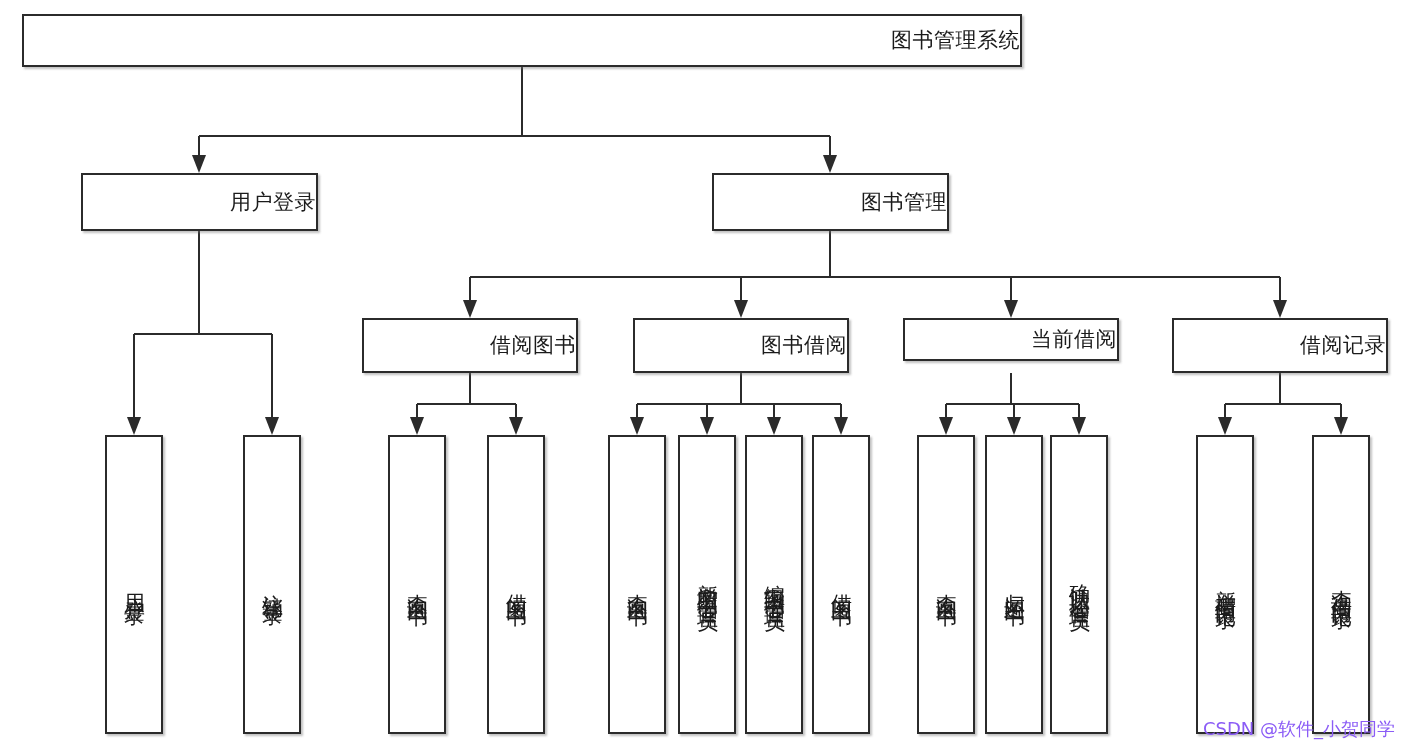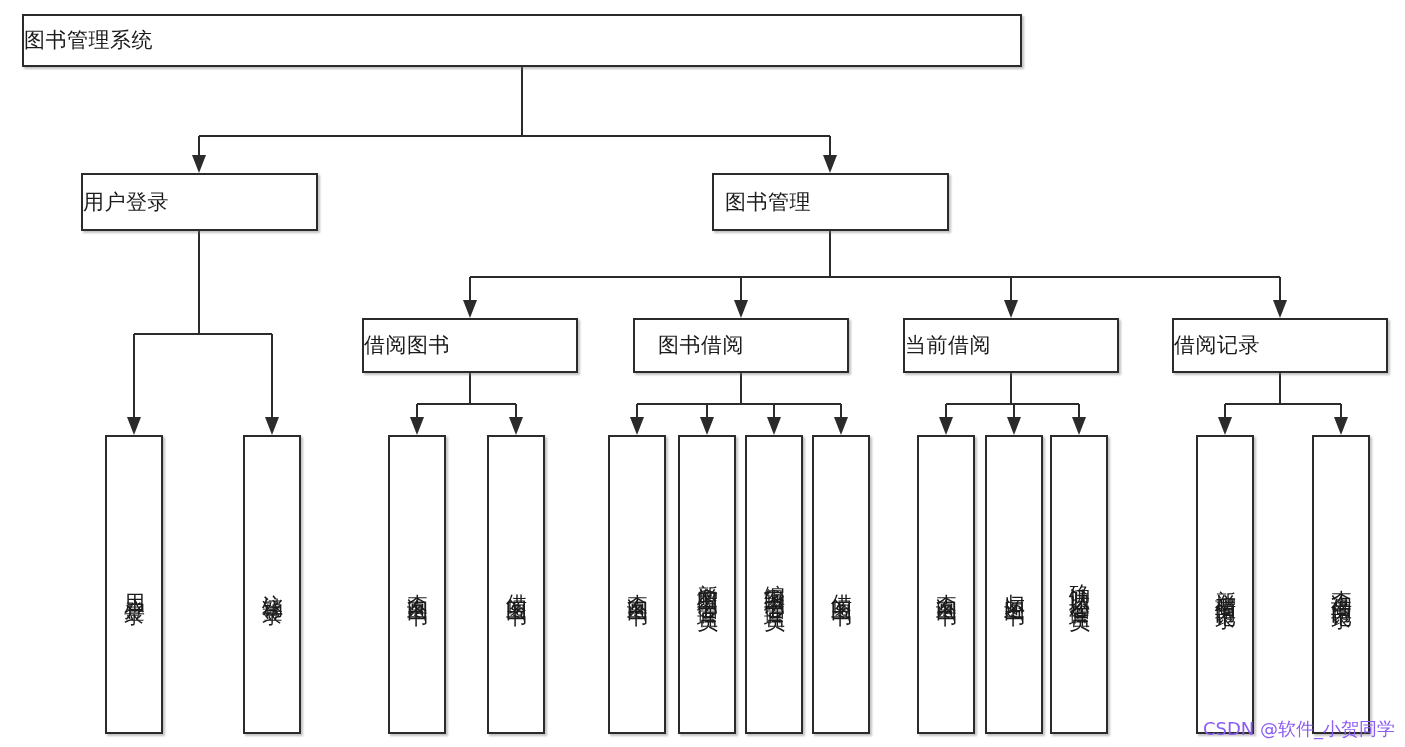--- a/index.html
+++ b/index.html
@@ -23,21 +23,21 @@
     height: 747px;
   }
   .node-box {
     position: absolute;
     box-sizing: border-box;
     background: #ffffff;
     border: 2.5px solid #2b2b2b;
     box-shadow: 2px 2px 2px rgba(120,120,120,0.45);
     display: flex;
     align-items: center;
-    justify-content: flex-start;
+    justify-content: flex-end;
   }
   .node-label {
     font-size: 21px;
     color: #1b1b1b;
     line-height: 1.18;
     letter-spacing: 0.5px;
     white-space: nowrap;
     text-align: center;
   }
   .node-box.vertical {
@@ -134,21 +134,21 @@
       </div>
       <div class="node-box" style="left: 712px; top: 173px; width: 237px; height: 58px; padding-left: 11px;">
         <span class="node-label">图书管理</span>
       </div>
       <div class="node-box" style="left: 362px; top: 318px; width: 216px; height: 55px;">
         <span class="node-label">借阅图书</span>
       </div>
       <div class="node-box" style="left: 633px; top: 318px; width: 216px; height: 55px; padding-left: 23px;">
         <span class="node-label">图书借阅</span>
       </div>
-      <div class="node-box" style="left: 903px; top: 318px; width: 216px; height: 55px;">
+      <div class="node-box" style="left: 903px; top: 318px; width: 216px; height: 43px;">
         <span class="node-label">当前借阅</span>
       </div>
       <div class="node-box" style="left: 1172px; top: 318px; width: 216px; height: 55px;">
         <span class="node-label">借阅记录</span>
       </div>
       <div class="node-box vertical" style="left: 105px; top: 435px; width: 58px; height: 299px;">
         <span class="node-label">用户登录</span>
       </div>
       <div class="node-box vertical" style="left: 243px; top: 435px; width: 58px; height: 299px;">
         <span class="node-label">注销登录</span>

